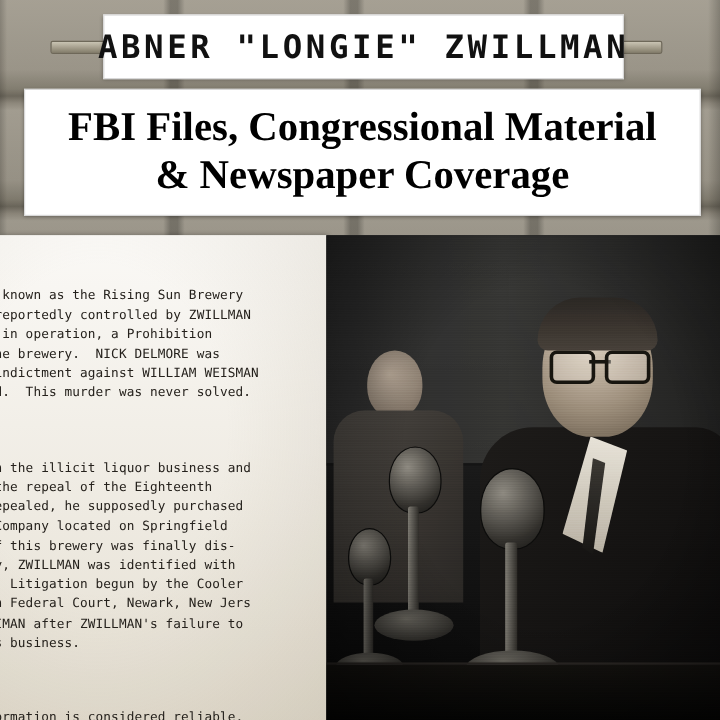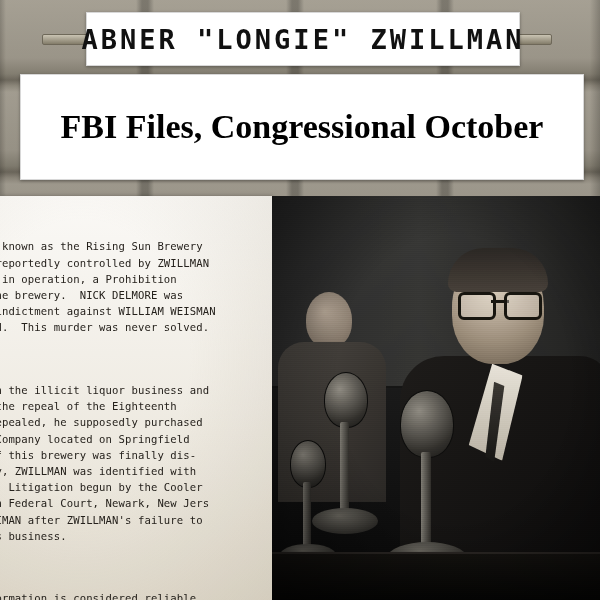--- a/index.html
+++ b/index.html
@@ -307,21 +307,22 @@
 
   <div class="handle" style="left:42px; top:218px;"></div>
   <div class="handle" style="left:344px; top:218px;"></div>
   <div class="handle" style="left:496px; top:218px;"></div>
 
   <div class="title-plate plate-top">
     <div class="t">ABNER "LONGIE" ZWILLMAN</div>
   </div>
 
   <div class="title-plate plate-main">
-    <div class="l1">FBI Files, Congressional October</div>
+    <div class="l1">FBI Files, Congressional Material</div>
+    <div class="l2">&amp; Newspaper Coverage</div>
   </div>
 
   <div class="document">
     <div class="doc-lines">
       <div class="doc-para">ery known as the Rising Sun Brewery
 as reportedly controlled by ZWILLMAN
 was in operation, a Prohibition
 t the brewery.  NICK DELMORE was
 he indictment against WILLIAM WEISMAN
 ssed.  This murder was never solved.</div>

